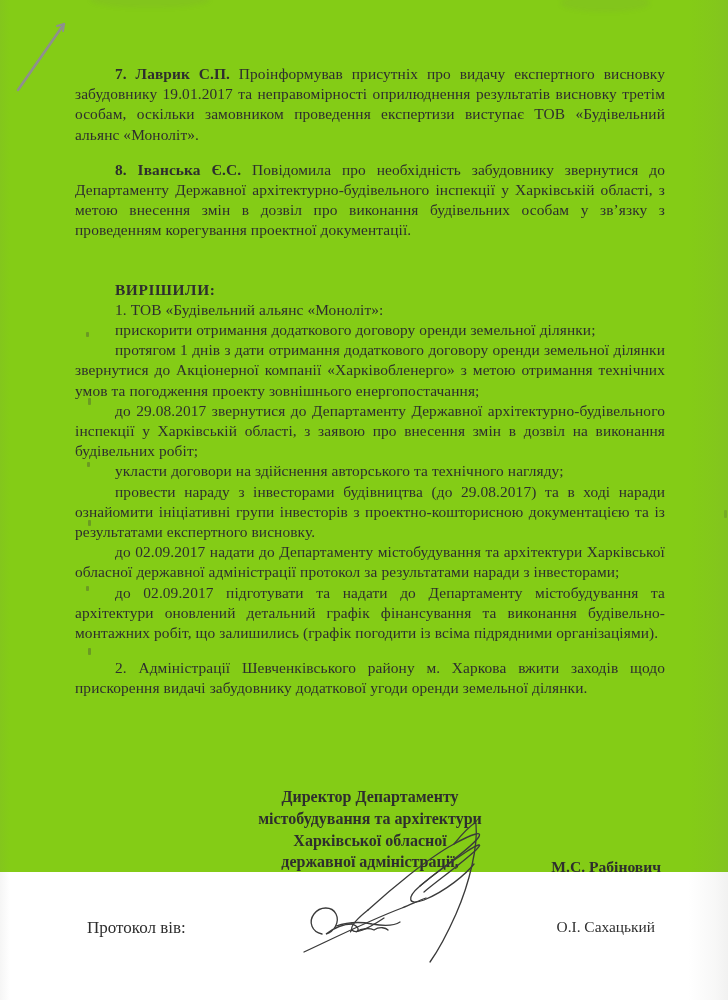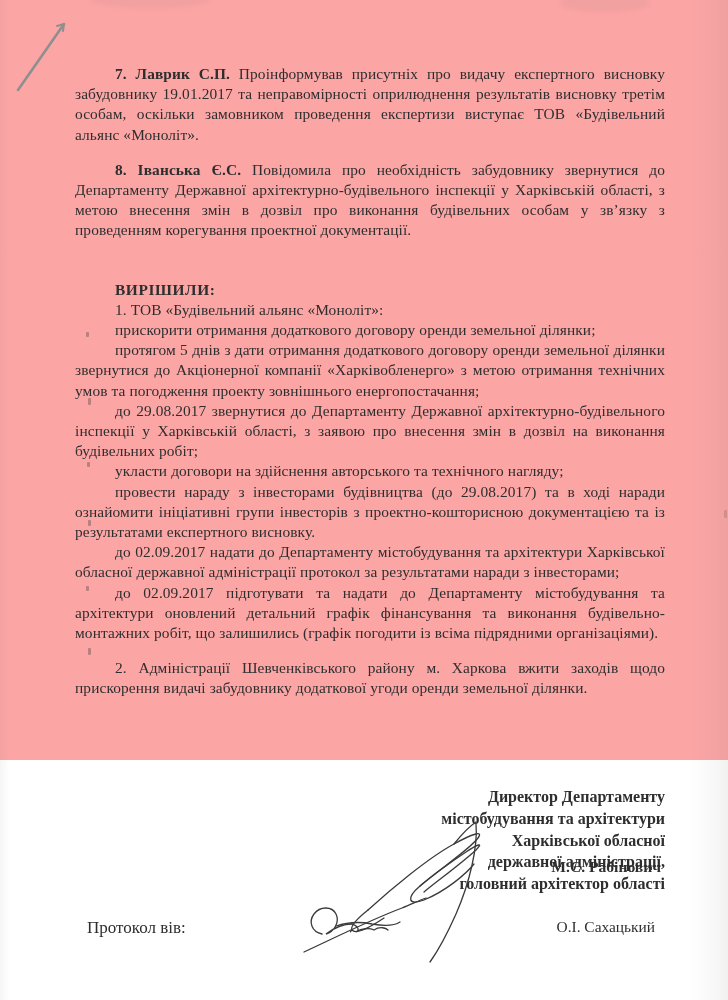--- a/index.html
+++ b/index.html
@@ -5,22 +5,22 @@
   html,body{margin:0;padding:0;}
   body{
     width:728px;height:1000px;
     background:#ffffff;
     font-family:"Liberation Serif","DejaVu Serif",serif;
     color:#2e2e2e;
     overflow:hidden;
   }
   .page{
     position:relative;
-    width:728px;height:760px;
-    background:#fca5a5;
+    width:728px;height:872px;
+    background:#84cc16;
     text-decoration:underline;
   }
   
   .edge-right{
     position:absolute;top:0;right:0;width:40px;height:1000px;
     background:linear-gradient(to right, rgba(0,0,0,0) 0%, rgba(120,120,115,0.06) 70%, rgba(120,120,115,0.10) 100%);
     pointer-events:none;
   }
   .edge-left{
     position:absolute;top:0;left:0;width:10px;height:1000px;
@@ -57,21 +57,21 @@
     margin-top:39px;
   }
   .sig-block{
     position:absolute;
     left:75px;top:786px;
     width:590px;
   }
   .sig-title p{
     font-weight:bold;
     line-height:21.8px;
-    text-align:right;
+    text-align:center;
   }
   .sig-name{
     position:absolute;
     right:4px;top:72px;
     font-weight:bold;
     font-size:15.6px;
   }
   .protocol-row{
     position:absolute;
     left:75px;top:918px;
@@ -111,38 +111,37 @@
   <div class="content">
 
     <p class="para"><span class="lead">7. Лаврик С.П.</span> <span>Проінформував присутніх про видачу експертного висновку забудовнику 19.01.2017 та неправомірності оприлюднення результатів висновку третім особам, оскільки замовником проведення експертизи виступає ТОВ «Будівельний альянс «Моноліт».</span></p>
 
     <p class="para gap"><span class="lead">8. Іванська Є.С.</span> <span>Повідомила про необхідність забудовнику звернутися до Департаменту Державної архітектурно-будівельного інспекції у Харківській області, з метою внесення змін в дозвіл про виконання будівельних особам у зв’язку з проведенням корегування проектної документації.</span></p>
 
     <p class="heading gap">ВИРІШИЛИ:</p>
 
     <p class="para">1. ТОВ «Будівельний альянс «Моноліт»:</p>
     <p class="para">прискорити отримання додаткового договору оренди земельної ділянки;</p>
-    <p class="para">протягом 5 днів з дати отримання додаткового договору оренди земельної ділянки звернутися до Акціонерної компанії «Харківобленерго» з метою отримання технічних умов та погодження проекту зовнішнього енергопостачання;</p>
+    <p class="para">протягом 1 днів з дати отримання додаткового договору оренди земельної ділянки звернутися до Акціонерної компанії «Харківобленерго» з метою отримання технічних умов та погодження проекту зовнішнього енергопостачання;</p>
     <p class="para">до 29.08.2017 звернутися до Департаменту Державної архітектурно-будівельного інспекції у Харківській області, з заявою про внесення змін в дозвіл на виконання будівельних робіт;</p>
     <p class="para">укласти договори на здійснення авторського та технічного нагляду;</p>
     <p class="para">провести нараду з інвесторами будівництва (до 29.08.2017) та в ході наради ознайомити ініціативні групи інвесторів з проектно-кошторисною документацією та із результатами експертного висновку.</p>
     <p class="para">до 02.09.2017 надати до Департаменту містобудування та архітектури Харківської обласної державної адміністрації протокол за результатами наради з інвесторами;</p>
     <p class="para">до 02.09.2017 підготувати та надати до Департаменту містобудування та архітектури оновлений детальний графік фінансування та виконання будівельно-монтажних робіт, що залишились (графік погодити із всіма підрядними організаціями).</p>
 
     <p class="para gap">2. Адміністрації Шевченківського району м. Харкова вжити заходів щодо прискорення видачі забудовнику додаткової угоди оренди земельної ділянки.</p>
 
   </div>
 
   <div class="sig-block">
     <div class="sig-title">
       <p>Директор Департаменту</p>
       <p>містобудування та архітектури</p>
       <p>Харківської обласної</p>
       <p>державної адміністрації,</p>
-      <p>головний архітектор області</p>
     </div>
     <div class="sig-name">М.С. Рабінович</div>
   </div>
 
   <div class="sig-main">
     <svg width="170" height="150" viewBox="0 0 170 150">
       <g stroke="#3a3a3a" stroke-width="1.3" fill="none" stroke-linecap="round">
         <path d="M 18 92 C 40 72, 78 40, 104 26 C 122 16, 134 12, 128 20 C 118 33, 88 52, 70 68 C 56 80, 58 88, 74 82 C 96 73, 116 56, 124 46"></path>
         <path d="M 70 68 C 82 58, 104 42, 116 34 C 128 26, 134 24, 126 32 C 112 45, 86 64, 74 74"></path>
         <path d="M 126 6 C 128 28, 120 64, 106 96 C 98 114, 90 130, 80 144"></path>

